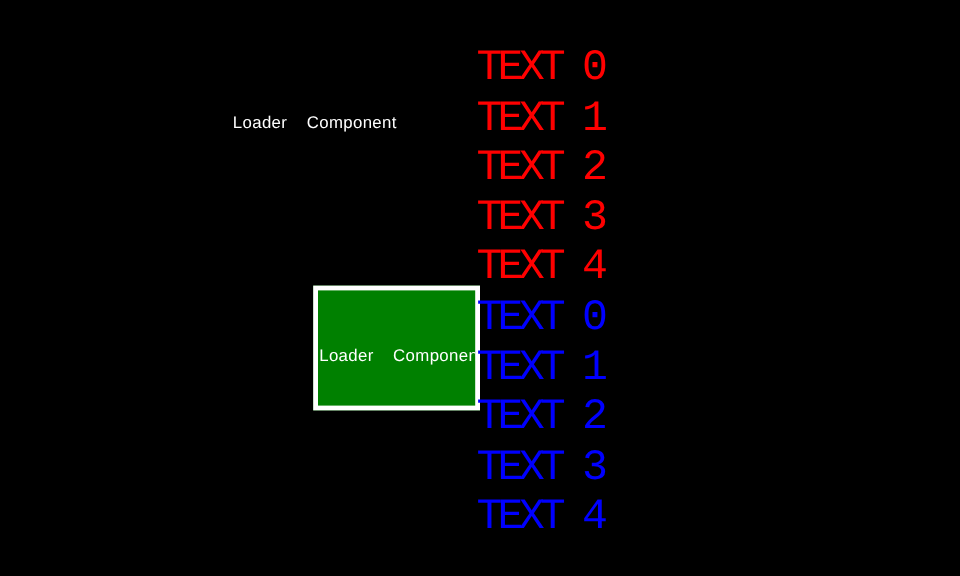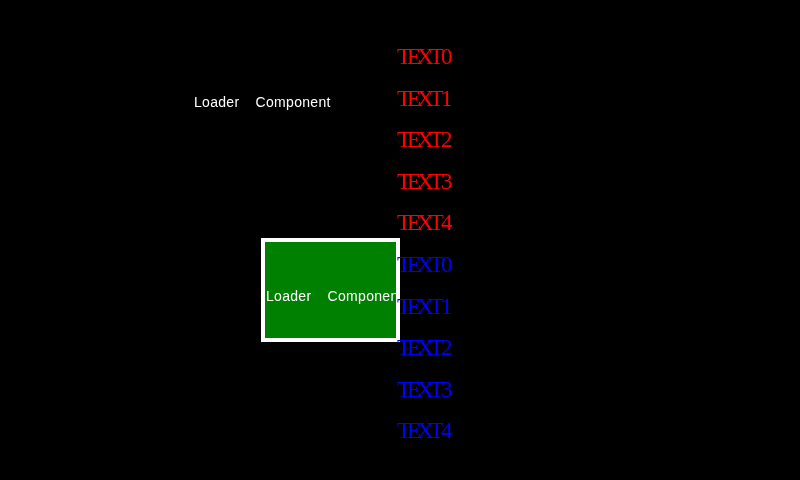--- a/index.html
+++ b/index.html
@@ -51,22 +51,22 @@
     white-space: nowrap;
   }
   .text-list {
     position: absolute;
     left: 397px;
     top: 36px;
   }
   .text-item {
     height: 41.6px;
     line-height: 41.6px;
-    font-family: Liberation Serif, serif;
-    font-size: 23px;
+    font-family: Liberation Mono, monospace;
+    font-size: 36px;
     letter-spacing: -4px;
     white-space: nowrap;
   }
 </style>
 </head>
 <body>
 
 <div class="screen">
 
   <span class="top-label" style="color: rgb(255, 255, 255);">Loader Component</span>

